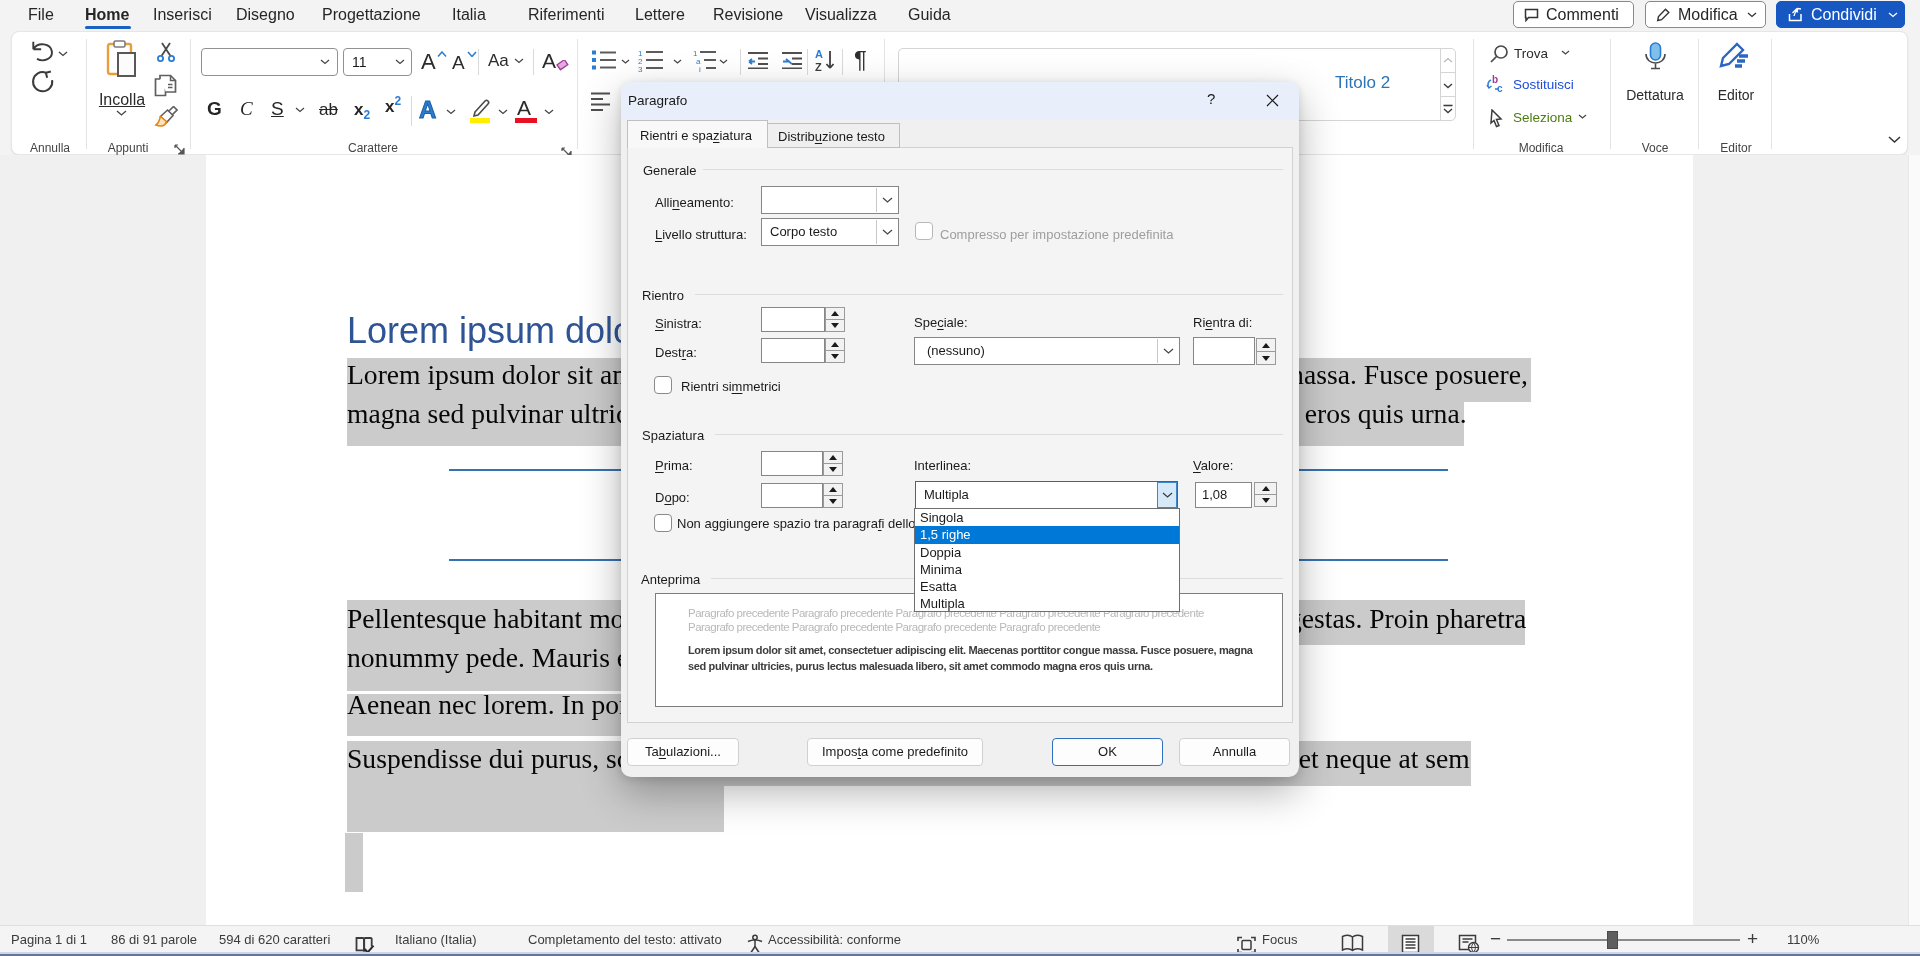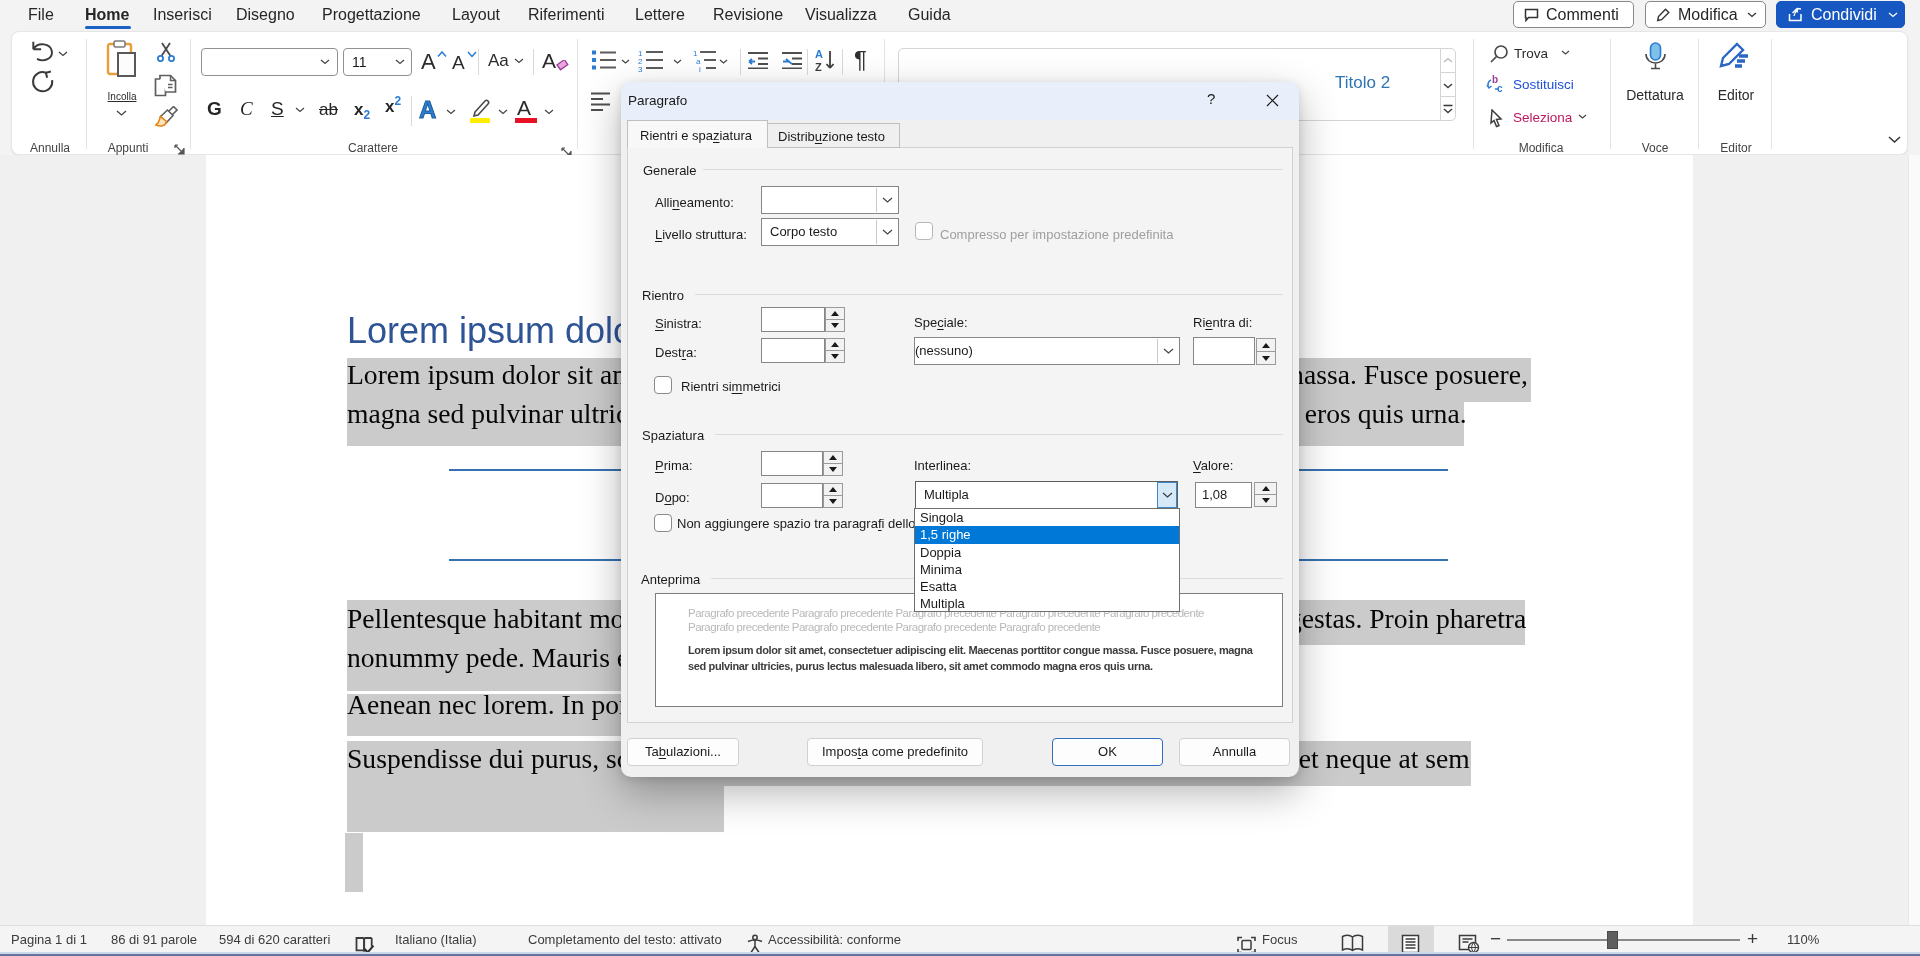--- a/index.html
+++ b/index.html
@@ -44,21 +44,21 @@
 .dbtn { position:absolute; height:28px; background:#fdfdfd; border:1px solid #d0d0d0; border-radius:4px; font-size:13px; color:#1a1a1a; text-align:center; line-height:26px; }
 u { text-decoration:underline; text-underline-offset:2px; }
 </style></head>
 <body>
 <div id="topbar">
   <div class="mtab" style="left:28px;">File</div>
   <div class="mtab sel" style="left:85px;">Home</div>
   <div class="mtab" style="left:153px;">Inserisci</div>
   <div class="mtab" style="left:236px;">Disegno</div>
   <div class="mtab" style="left:322px;">Progettazione</div>
-  <div class="mtab" style="left:452px;">Layout</div>
+  <div class="mtab" style="left:452px;">Italia</div>
   <div class="mtab" style="left:528px;">Riferimenti</div>
   <div class="mtab" style="left:635px;">Lettere</div>
   <div class="mtab" style="left:713px;">Revisione</div>
   <div class="mtab" style="left:805px;">Visualizza</div>
   <div class="mtab" style="left:908px;">Guida</div>
   <div id="homeline"></div>
   <div class="topbtn" style="left:1513px; width:121px; padding-left:10px;">
     <svg width="15" height="14" viewBox="0 0 15 14" style="margin-right:7px;">
         <path d="M1.5 1.5 h12 v8 h-9 l-2.5 3 v-3 h-0.5 z" fill="none" stroke="#333" stroke-width="1.5"></path>
       </svg>
@@ -97,21 +97,21 @@
       <path d="M15.5 2.8 l5.2-1.2 M15.5 2.8 l1.3 5.2" stroke="#3b3b3b" stroke-width="2.1" fill="none"></path>
     </svg>
   <div class="glabel" style="left:8px; width:60px;">Annulla</div>
   <div class="gsep" style="left:74px;"></div>
 
   <svg class="abs" style="left:93px; top:8px;" width="36" height="40" viewBox="0 0 36 40">
     <rect x="3" y="4" width="23" height="30" rx="2" fill="none" stroke="#e99e3c" stroke-width="2.4"></rect>
     <rect x="9" y="1" width="11" height="6" rx="1.5" fill="#fff" stroke="#7b7b7b" stroke-width="1.6"></rect>
     <rect x="13" y="13" width="17" height="23" fill="#fcfcfc" stroke="#585858" stroke-width="2"></rect>
   </svg>
-  <div class="abs" style="left:85px; top:59px; width:50px; text-align:center; font-size:10px; color:#2b2b2b;text-decoration:underline;">Incolla</div>
+  <div class="abs" style="left:85px; top:59px; width:50px; text-align:center; font-size:16px; color:#2b2b2b;text-decoration:underline;">Incolla</div>
   <svg class="abs" style="left:104px; top:78px;" width="11" height="7" viewBox="0 0 11 7">
       <path d="M1 1 l4.5 4 L10 1" fill="none" stroke="#444" stroke-width="1.3"></path>
     </svg>
   <svg class="abs" style="left:144px; top:10px;" width="20" height="21" viewBox="0 0 20 21">
     <path d="M5.5 14 L14 1" stroke="#4a4a4a" stroke-width="1.8" fill="none"></path>
       <path d="M14.5 14 L6 1" stroke="#4a4a4a" stroke-width="1.8" fill="none"></path>
     <circle cx="4.5" cy="16.5" r="2.6" fill="none" stroke="#2b7cd3" stroke-width="1.8"></circle>
       <circle cx="15.5" cy="16.5" r="2.6" fill="none" stroke="#2b7cd3" stroke-width="1.8"></circle>
   </svg>
   <svg class="abs" style="left:142px; top:42px;" width="23" height="24" viewBox="0 0 23 24">
@@ -269,21 +269,21 @@
   <svg class="abs" style="left:1474px; top:42px;" width="22" height="20" viewBox="0 0 22 20">
     <text x="6" y="9" font-size="10" font-weight="bold" fill="#9b3d94" font-family="Liberation Sans">b</text>
     <text x="11" y="18" font-size="10" font-weight="bold" fill="#2b7cd3" font-family="Liberation Sans">c</text>
     <path d="M5 6 c-3 1-4 5-2 8 m-2-3 l2 3 2.5-2" fill="none" stroke="#2b7cd3" stroke-width="1.5"></path>
     <path d="M9 15 l3 0" stroke="#2b7cd3" stroke-width="1.5"></path>
   </svg>
   <div class="abs" style="left:1501px; top:45px; font-size:13.5px; color:#1d4ed8;">Sostituisci</div>
   <svg class="abs" style="left:1477px; top:77px;" width="15" height="21" viewBox="0 0 15 21">
       <path d="M3 1 L12 10 L7.5 10.5 L10 16.5 L7.5 17.5 L5 11.5 L2 14 Z" fill="#fff" stroke="#3d3d3d" stroke-width="1.5"></path>
     </svg>
-  <div class="abs" style="left:1501px; top:78px; font-size:13.5px; color:#be185d;">Seleziona</div>
+  <div class="abs" style="left:1501px; top:78px; font-size:13.5px; color:#4d7c0f;">Seleziona</div>
   <svg class="abs" style="left:1566px; top:82px;" width="9" height="6" viewBox="0 0 9 6">
       <path d="M1 1 l3.5 3 L8 1" fill="none" stroke="#444" stroke-width="1.2"></path>
     </svg>
   <div class="glabel" style="left:1498px; width:62px;">Modifica</div>
   <div class="gsep" style="left:1598px;"></div>
 
   <svg class="abs" style="left:1632px; top:10px;" width="23" height="29" viewBox="0 0 23 29">
     <rect x="6.5" y="1" width="10" height="17" rx="5" fill="#7fc0ea" stroke="#2b7cd3" stroke-width="1.6"></rect>
     <path d="M2 12 c0 12 19 12 19 0" fill="none" stroke="#4a4a4a" stroke-width="1.6"></path>
     <path d="M11.5 21.5 v5 m-4.5 0 h9" stroke="#4a4a4a" stroke-width="1.6"></path>
@@ -425,21 +425,21 @@
         <svg width="8" height="5" viewBox="0 0 8 5">
           <path d="M0 5 L4 0 L8 5 z" fill="#1a1a1a"></path>
         </svg>
       </div>
     <div class="spinbtn" style="top:12px; height:13px;">
         <svg width="8" height="5" viewBox="0 0 8 5">
           <path d="M0 0 L4 5 L8 0 z" fill="#1a1a1a"></path>
         </svg>
       </div>
   </div>
-  <div class="dcombo" style="left:293px; top:255px; width:266px; height:28px; line-height:26px; padding-left:0; font-size:13px;">(nessuno)<div class="dcombobtn">
+  <div class="dcombo" style="left:293px; top:255px; width:266px; height:28px; line-height:26px; padding-left:12px; font-size:13px;">(nessuno)<div class="dcombobtn">
         <svg width="11" height="7" viewBox="0 0 11 7">
           <path d="M1 1 l4.5 4 L10 1" fill="none" stroke="#444" stroke-width="1.2"></path>
         </svg>
       </div></div>
   <div class="spinedit" style="left:572px; top:255px; width:62px; height:28px;"></div>
   <div class="spinner" style="left:635px; top:256px;">
     <div class="spinbtn" style="top:0; height:14px;">
         <svg width="8" height="5" viewBox="0 0 8 5">
           <path d="M0 5 L4 0 L8 5 z" fill="#1a1a1a"></path>
         </svg>

